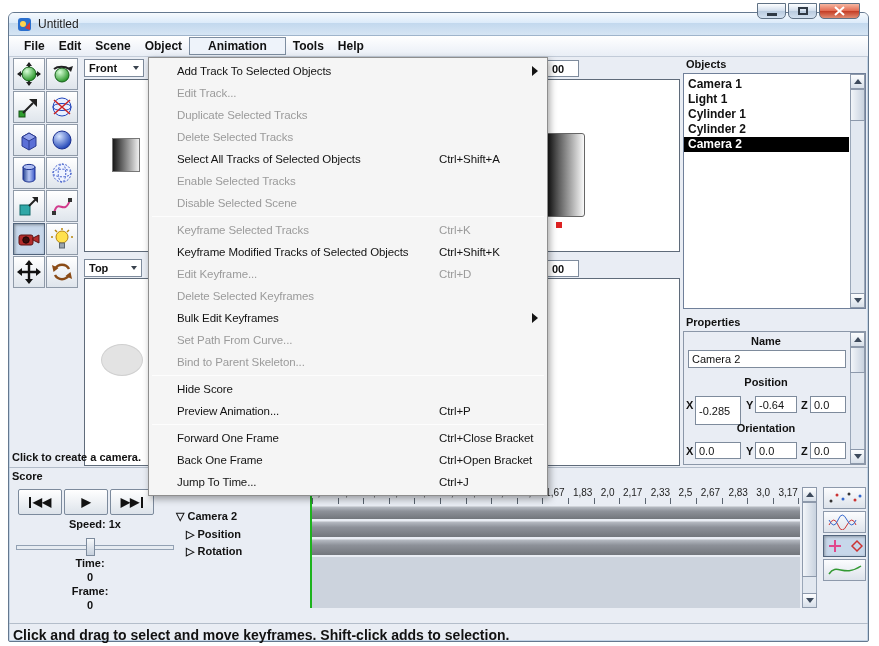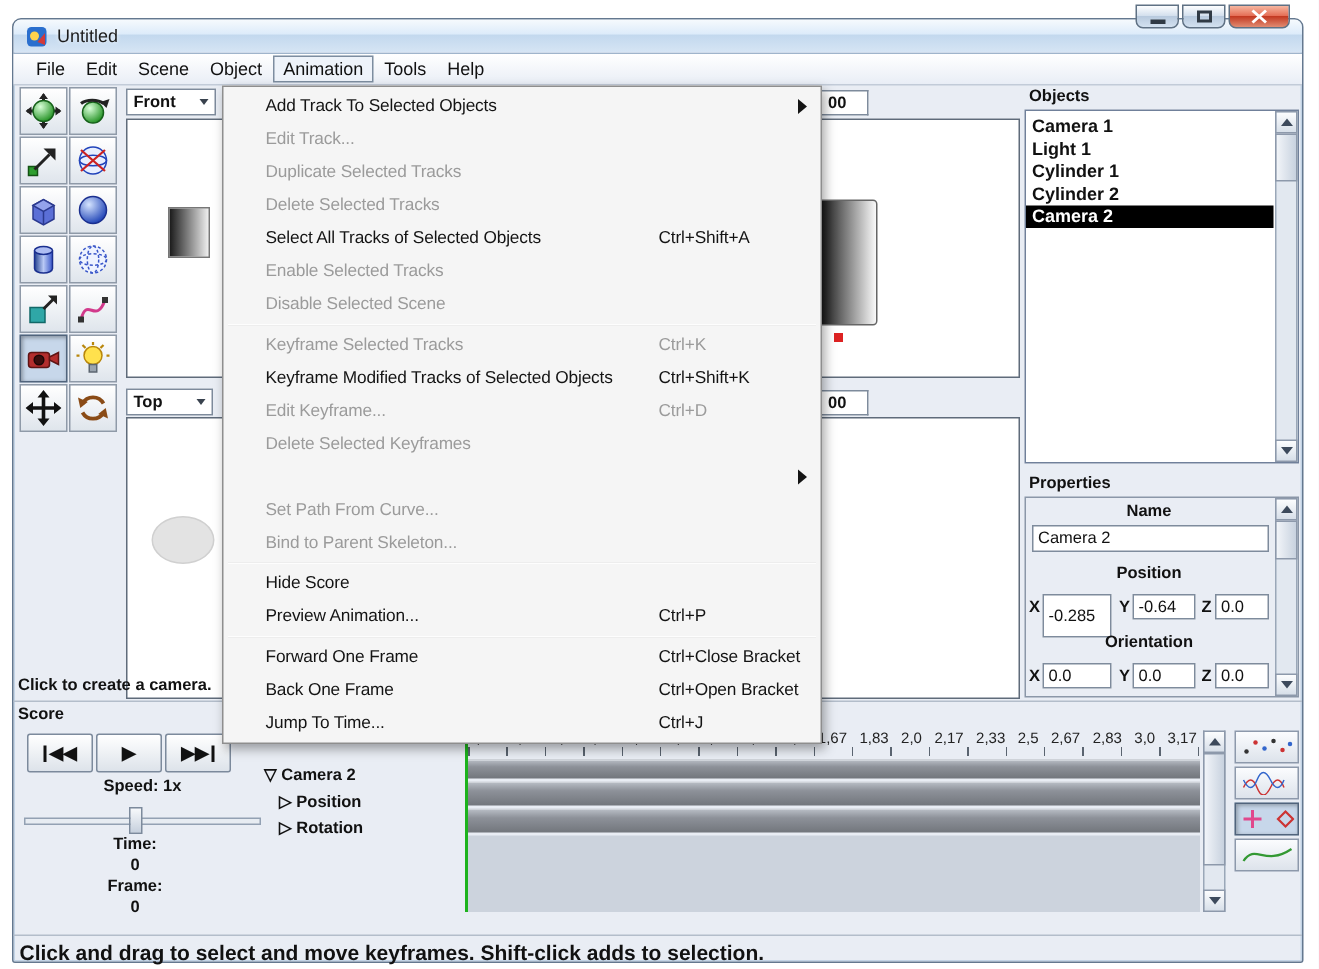--- a/index.html
+++ b/index.html
@@ -15,22 +15,22 @@
   .wbtn{position:absolute;top:3px;height:16px;border:1px solid #5f7184;border-radius:0 0 5px 5px;
     background:linear-gradient(#fdfeff,#d0ddec 50%,#b8cade 50%,#d3e1f0);
     display:flex;align-items:center;justify-content:center}
   .wbtn.close{background:linear-gradient(#f6b6a0,#e36950 50%,#c33a22 50%,#e18b71)}
   .glyph-min{width:10px;height:3px;background:#303a45;margin-top:6px}
   .glyph-max{width:10px;height:8px;border:2px solid #303a45;background:transparent}
   
   #menubar{position:absolute;left:9px;top:36px;width:859px;height:21px;
     background:linear-gradient(#ffffff,#e9eef6);border-bottom:1px solid #c2cbd8;
     display:flex;align-items:center;padding-left:8px}
-  .mb-item{padding:2px 7px;font-size:12px;font-weight:normal;color:#111}
-  .mb-item.active{border:1px solid #7d8da0;background:#eef3fa;padding:1px 6px}
+  .mb-item{padding:2px 7px;font-size:12px;font-weight:bold;color:#111}
+  .mb-item.active{border:1px solid #7d8da0;background:#eef3fa;padding:1px 18px}
   
   #menu{position:absolute;left:148px;top:57px;width:400px;background:#f5f5f5;
     border:1px solid #8e8e8e;box-shadow:2px 3px 7px rgba(0,0,0,.35);z-index:60;padding:2px 0}
   .mi{position:relative;height:22px;line-height:22px;font-size:11.5px;font-weight:normal;color:#141414;
     letter-spacing:-0.1px}
   .mi .mi-label{position:absolute;left:28px;white-space:nowrap}
   .mi .mi-shortcut{position:absolute;left:290px;white-space:nowrap}
   .mi.disabled{color:#9b9b9b}
   .msep{height:1px;background:#c6c6c6;margin:2px 3px;border-bottom:1px solid #fdfdfd}
   .mi-arrow{position:absolute;right:9px;top:6px;width:0;height:0;
@@ -446,20 +446,21 @@
     <span class="mi-shortcut">Ctrl+Shift+K</span>
   </div>
   <div class="mi disabled">
     <span class="mi-label">Edit Keyframe...</span>
     <span class="mi-shortcut">Ctrl+D</span>
   </div>
   <div class="mi disabled">
     <span class="mi-label">Delete Selected Keyframes</span>
   </div>
   <div class="mi">
+    <span class="mi-label">Bulk Edit Keyframes</span>
     <span class="mi-arrow"></span>
   </div>
   <div class="mi disabled">
     <span class="mi-label">Set Path From Curve...</span>
   </div>
   <div class="mi disabled">
     <span class="mi-label">Bind to Parent Skeleton...</span>
   </div>
   <div class="msep"></div>
   <div class="mi">

